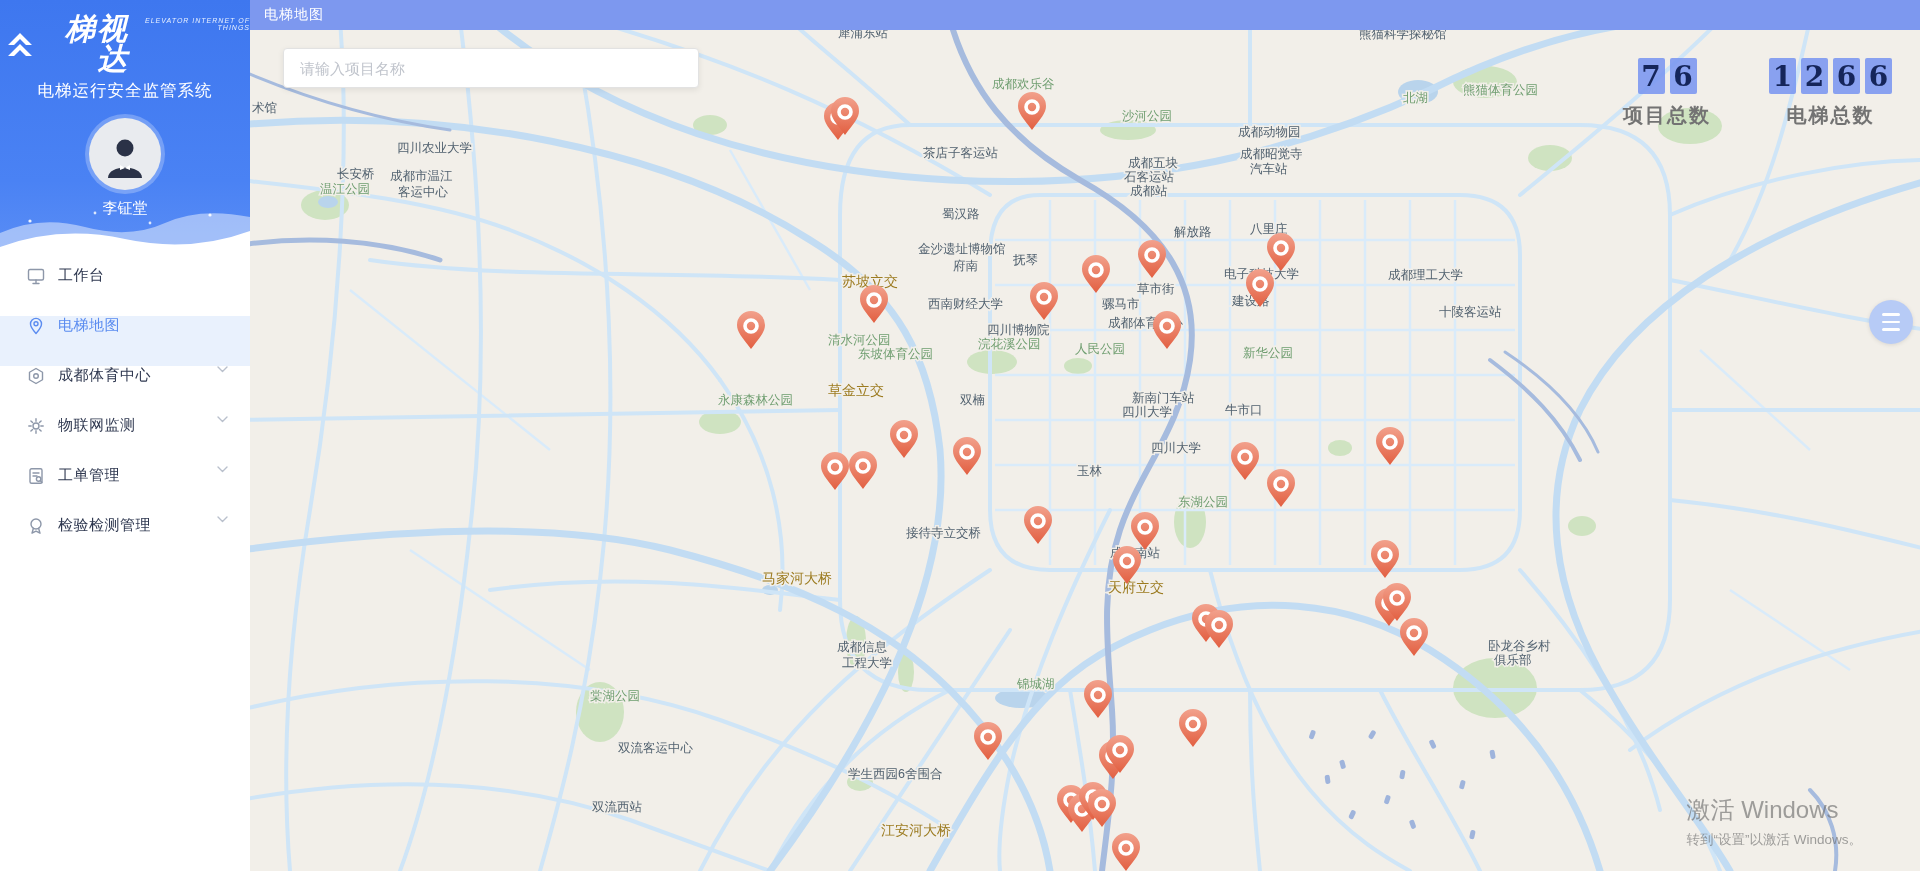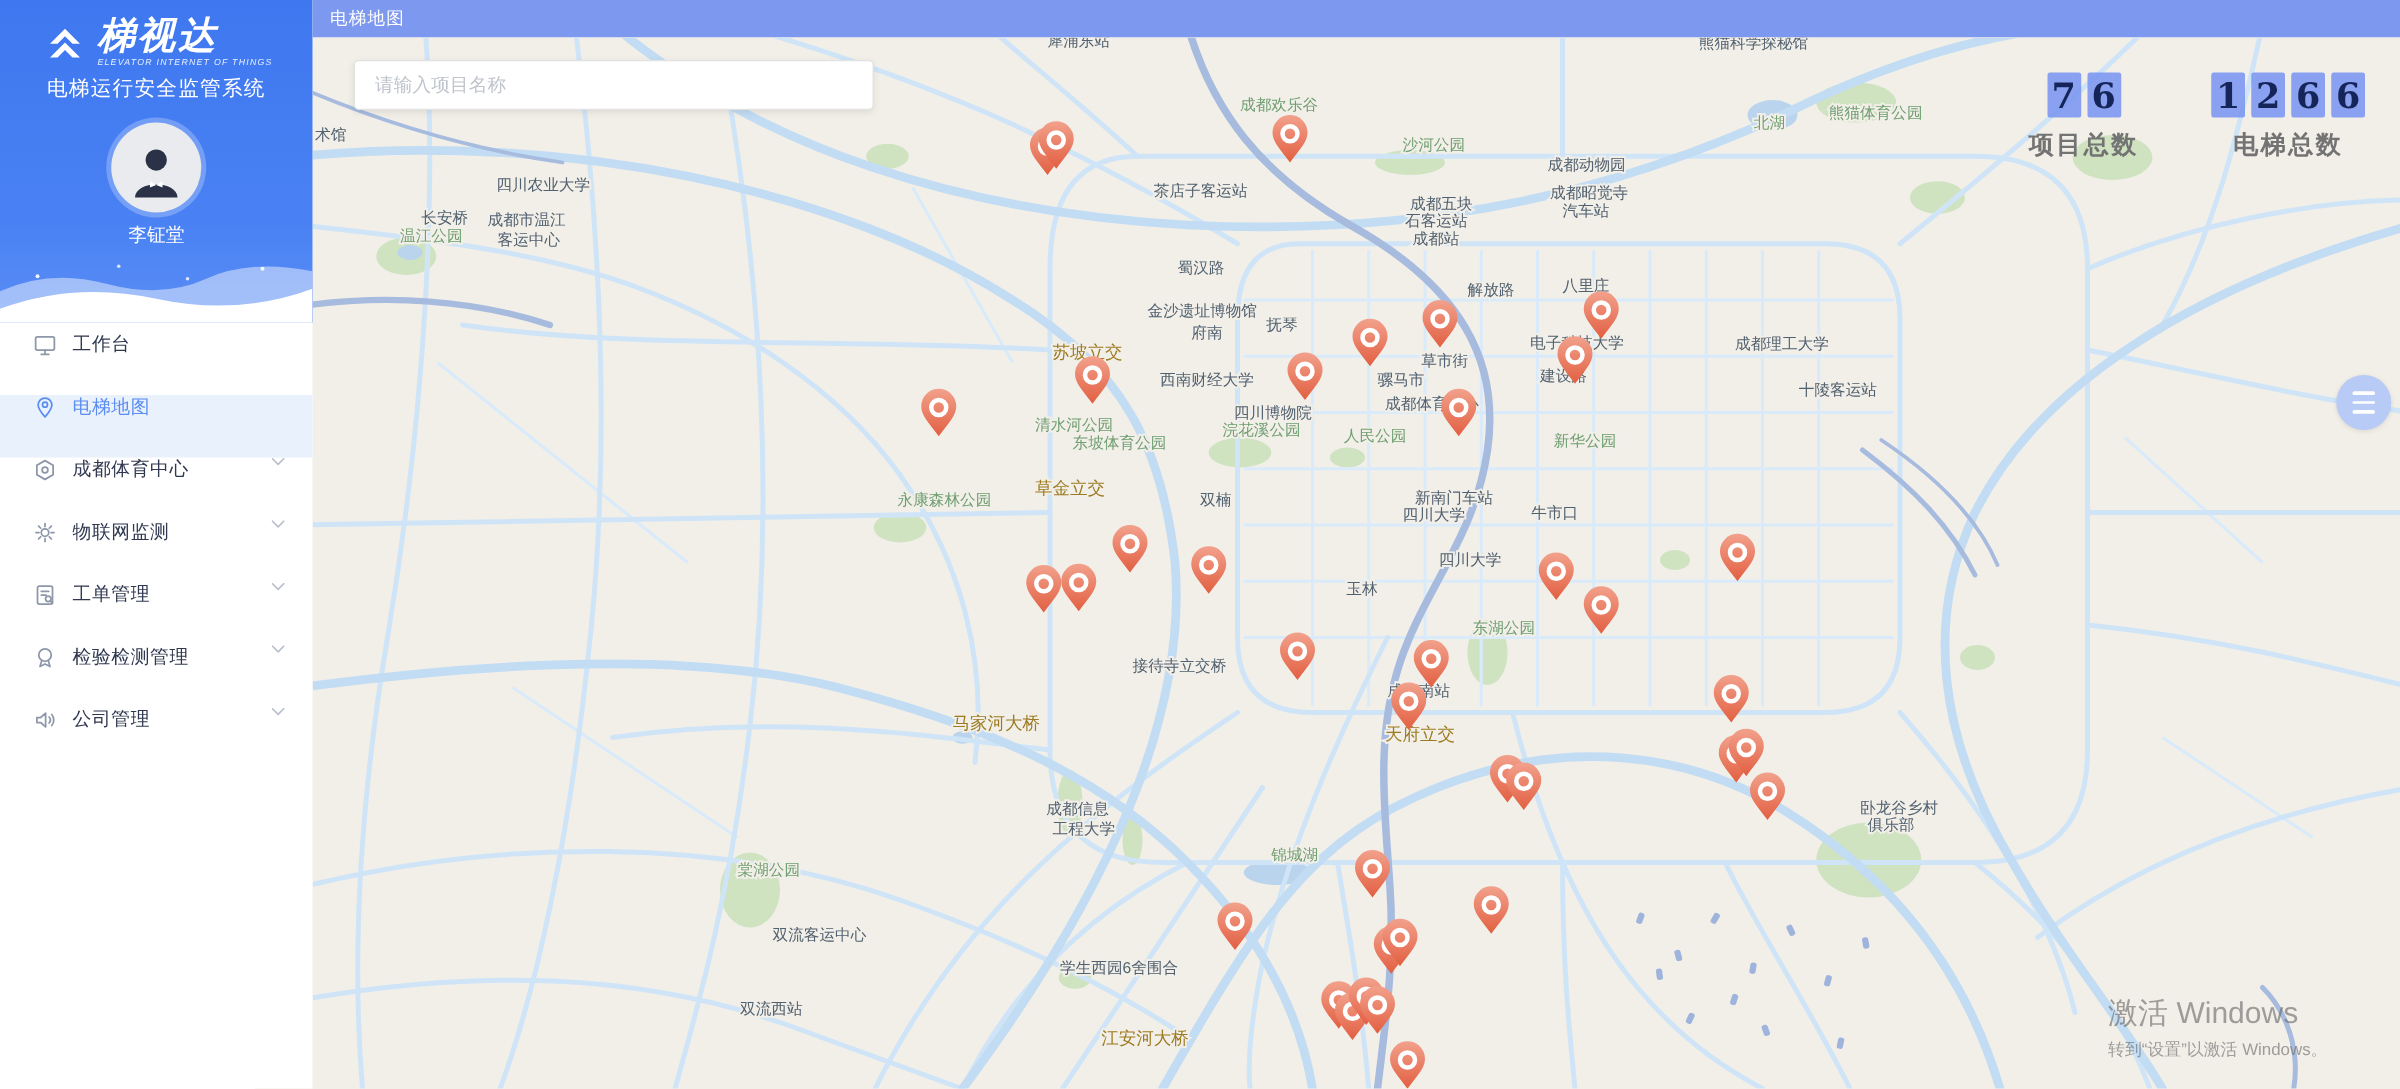--- a/index.html
+++ b/index.html
@@ -5,21 +5,21 @@
   * { margin:0; padding:0; box-sizing:border-box; }
   html,body { width:1920px; height:871px; overflow:hidden; }
   body { font-family:"Liberation Sans","DejaVu Sans",sans-serif; background:#f2efe9; }
   .app { position:relative; width:1920px; height:871px; display:flex; }
 
   
   .sidebar { position:relative; width:250px; height:100%; background:#fff; flex:0 0 250px; z-index:30; }
   .sidebar-top { position:relative; height:258px; background:linear-gradient(180deg,#3e77ef 0%,#4a82f4 70%,#5b8ef5 100%); overflow:hidden; }
   .logo-row { display:flex; align-items:center; justify-content:center; padding-top:14px; gap:6px; }
   .logo-mark { flex:0 0 auto; }
-  .logo-text { display:flex; flex-direction:column; line-height:1; }
+  .logo-text { display:flex; flex-direction:row; line-height:1;text-align:right; }
   .brand { color:#fff; font-size:30px; font-weight:bold; font-style:italic; letter-spacing:2px; }
   .brand-sub { color:#e8f0ff; font-size:7px; letter-spacing:1px; margin-top:3px; font-style:italic; }
   .system-name { text-align:center; color:#ffffff; font-size:16.5px; margin-top:6px; letter-spacing:1px; }
   .avatar-wrap { width:72px; height:72px; margin:16px auto 0; border-radius:50%; background:#e9ebef; box-shadow:0 0 0 4px rgba(255,255,255,.25); display:flex; align-items:center; justify-content:center; }
   .user-name { text-align:center; color:#fff; font-size:15px; margin-top:9px; }
   .wave-svg { position:absolute; left:0; bottom:-1px; width:250px; height:52px; display:block; }
 
   .menu { padding-top:8px; }
   .menu-item { position:relative; height:50px; display:flex; cursor:pointer; }
   .menu-item .mi-icon { width:20px; height:20px; margin-left:26px; color:#8d97a9; flex:0 0 auto; }
@@ -141,30 +141,20 @@
           <svg class="mi-chevron icon-st" viewBox="0 0 11 7">
             <path d="M1 1l4.5 4.5L10 1"></path>
           </svg>
         </div>
         <div class="menu-item">
           <svg class="mi-icon icon-st" viewBox="0 0 20 20">
             <circle cx="10" cy="8" r="5"></circle>
             <path d="M7.4 12.3L6 17.2l4-2 4 2-1.4-4.9"></path>
           </svg>
           <span class="mi-label">检验检测管理</span>
-          <svg class="mi-chevron icon-st" viewBox="0 0 11 7">
-            <path d="M1 1l4.5 4.5L10 1"></path>
-          </svg>
-        </div>
-        <div class="menu-item">
-          <svg class="mi-icon icon-st" viewBox="0 0 20 20">
-            <path d="M3.5 8v4h3l4 3.5v-11L6.5 8z"></path>
-            <path d="M13.3 7.6a3.6 3.6 0 0 1 0 4.8M15.4 5.6a6.8 6.8 0 0 1 0 8.8"></path>
-          </svg>
-          <span class="mi-label">公司管理</span>
           <svg class="mi-chevron icon-st" viewBox="0 0 11 7">
             <path d="M1 1l4.5 4.5L10 1"></path>
           </svg>
         </div>
       </nav>
   </aside>
 
   <main class="main">
     <header class="topbar">
       <span class="topbar-title">电梯地图</span>

